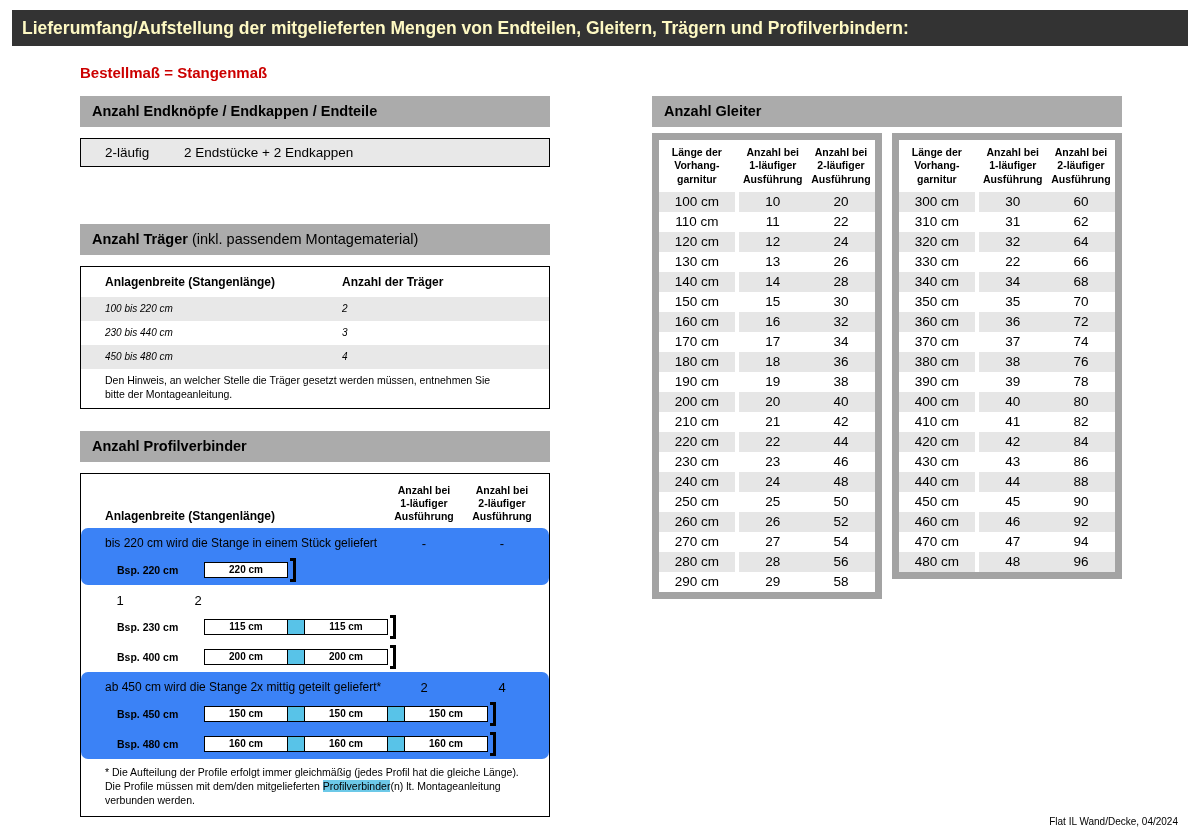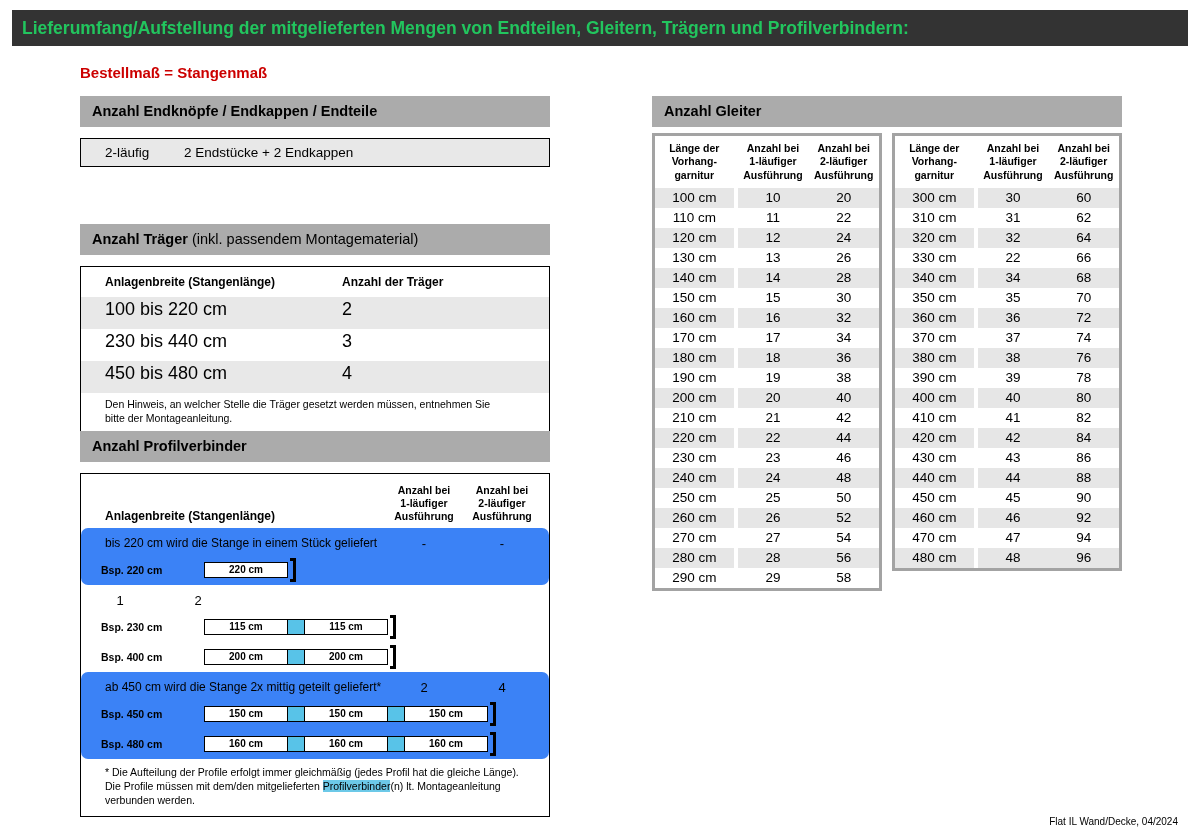--- a/index.html
+++ b/index.html
@@ -5,21 +5,21 @@
   * { margin:0; padding:0; box-sizing:border-box; }
   html,body {
     width:1200px; height:833px; background:#fff; color:#000;
     font-family:"Liberation Sans", sans-serif; position:relative; overflow:hidden;
   }
   .abs { position:absolute; }
 
   
   .topbar {
     left:12px; top:10px; width:1176px; height:36px; background:#333;
-    color:#22c55e; font-size:17.5px; font-weight:bold; line-height:36px; padding-left:10px;
+    color:#fef9c3; font-size:17.5px; font-weight:bold; line-height:36px; padding-left:10px;
     white-space:nowrap; overflow:hidden;
   }
   .subtitle { left:80px; top:64px; font-size:15px; font-weight:bold; color:#cc0000; }
 
   
   .secbar {
     width:470px; height:31px; background:#ababab; font-size:14.5px; font-weight:bold;
     line-height:31px; padding-left:12px; white-space:nowrap; overflow:hidden;
   }
   .secbar .normal { font-weight:normal; }
@@ -31,52 +31,52 @@
   #tbl-endteile { left:80px; top:138px; width:470px; border:1px solid #000; background:#fff; }
   .et-row { display:flex; height:27px; line-height:27px; font-size:13.5px; }
   .et-label { width:103px; padding-left:24px; }
 
   
   #bar-traeger { left:80px; top:224px; }
   #tbl-traeger { left:80px; top:266px; width:470px; border:1px solid #000; background:#fff; }
   .tr-header { display:flex; height:30px; align-items:center; font-size:12px; font-weight:bold; }
   .tr-c1 { flex:1; padding-left:24px; }
   .tr-c2 { width:207px; }
-  .tr-row { display:flex; height:32px; line-height:24px; font-size:18px; }
+  .tr-row { display:flex; height:24px; line-height:24px; font-size:10px;font-style:italic; }
   .tr-note { font-size:10.5px; line-height:1.3; padding:5px 55px 7px 24px; }
 
   
   #bar-pv { left:80px; top:431px; }
   #tbl-pv { left:80px; top:473px; width:470px; border:1px solid #000; background:#fff; }
   .pv-header { display:flex; align-items:flex-end; height:54px; padding-bottom:5px; padding-right:8px; }
   .pv-h1 { flex:1; padding-left:24px; font-size:12px; font-weight:bold; }
   .pv-hcol { width:78px; text-align:center; font-size:10.5px; font-weight:bold; line-height:1.25; white-space:pre-line; }
   .pv-section { padding-top:3px; }
   .pv-section.shaded { background:#3b82f6;border-radius:7px; }
   .pv-line { display:flex; align-items:center; height:24px; padding-right:8px; }
   .pv-text { flex:1; padding-left:24px; font-size:12px; }
   .pv-count { width:78px; text-align:center; font-size:13px; }
   .pv-example { display:flex; align-items:center; height:30px; }
-  .pv-bsp { width:123px; padding-left:20px; font-size:10.5px; font-weight:bold; white-space:nowrap; }
+  .pv-bsp { width:123px; padding-left:36px; font-size:10.5px; font-weight:bold; white-space:nowrap; }
   .pv-bar { display:flex; align-items:center; }
   .pv-segment {
     width:84px; height:16px; border:1px solid #000; background:#fff;
     font-size:10px; font-weight:bold; text-align:center; line-height:14px; flex:none;
   }
   .pv-connector { width:18px; height:16px; background:#58c3e8; border:1px solid #000; margin:0 -1px; flex:none; z-index:1; }
   .pv-bracket {
     width:6px; height:24px; border-top:3px solid #000; border-right:3px solid #000;
     border-bottom:3px solid #000; margin-left:2px; flex:none;
   }
   .pv-foot { font-size:10.5px; line-height:1.35; padding:6px 16px 8px 24px; background:#fff; }
   .pv-hl { background:#6cc9e8; }
 
   
   #bar-gleiter { left:652px; top:96px; }
-  .gl-table { border:3px solid #a3a3a3; background:#fff; }
+  .gl-table { border:7px solid #a3a3a3; background:#fff; }
   #gl-left  { left:652px; top:133px; width:230px; }
   #gl-right { left:892px; top:133px; width:230px; }
   .gl-header { display:flex; align-items:center; height:52px; }
   .gl-hcell { text-align:center; font-size:10.5px; font-weight:bold; line-height:1.25; white-space:pre-line; }
   .gl-row { display:flex; height:20px; line-height:20px; font-size:13.5px; }
   .gl-cell { text-align:center; }
   .gl-c0 { width:80px; margin-right:4px; }
   .gl-c1 { width:72px; }
   .gl-c2 { width:72px; }
   .gl-shaded .gl-cell { background:#e6e6e6; }

